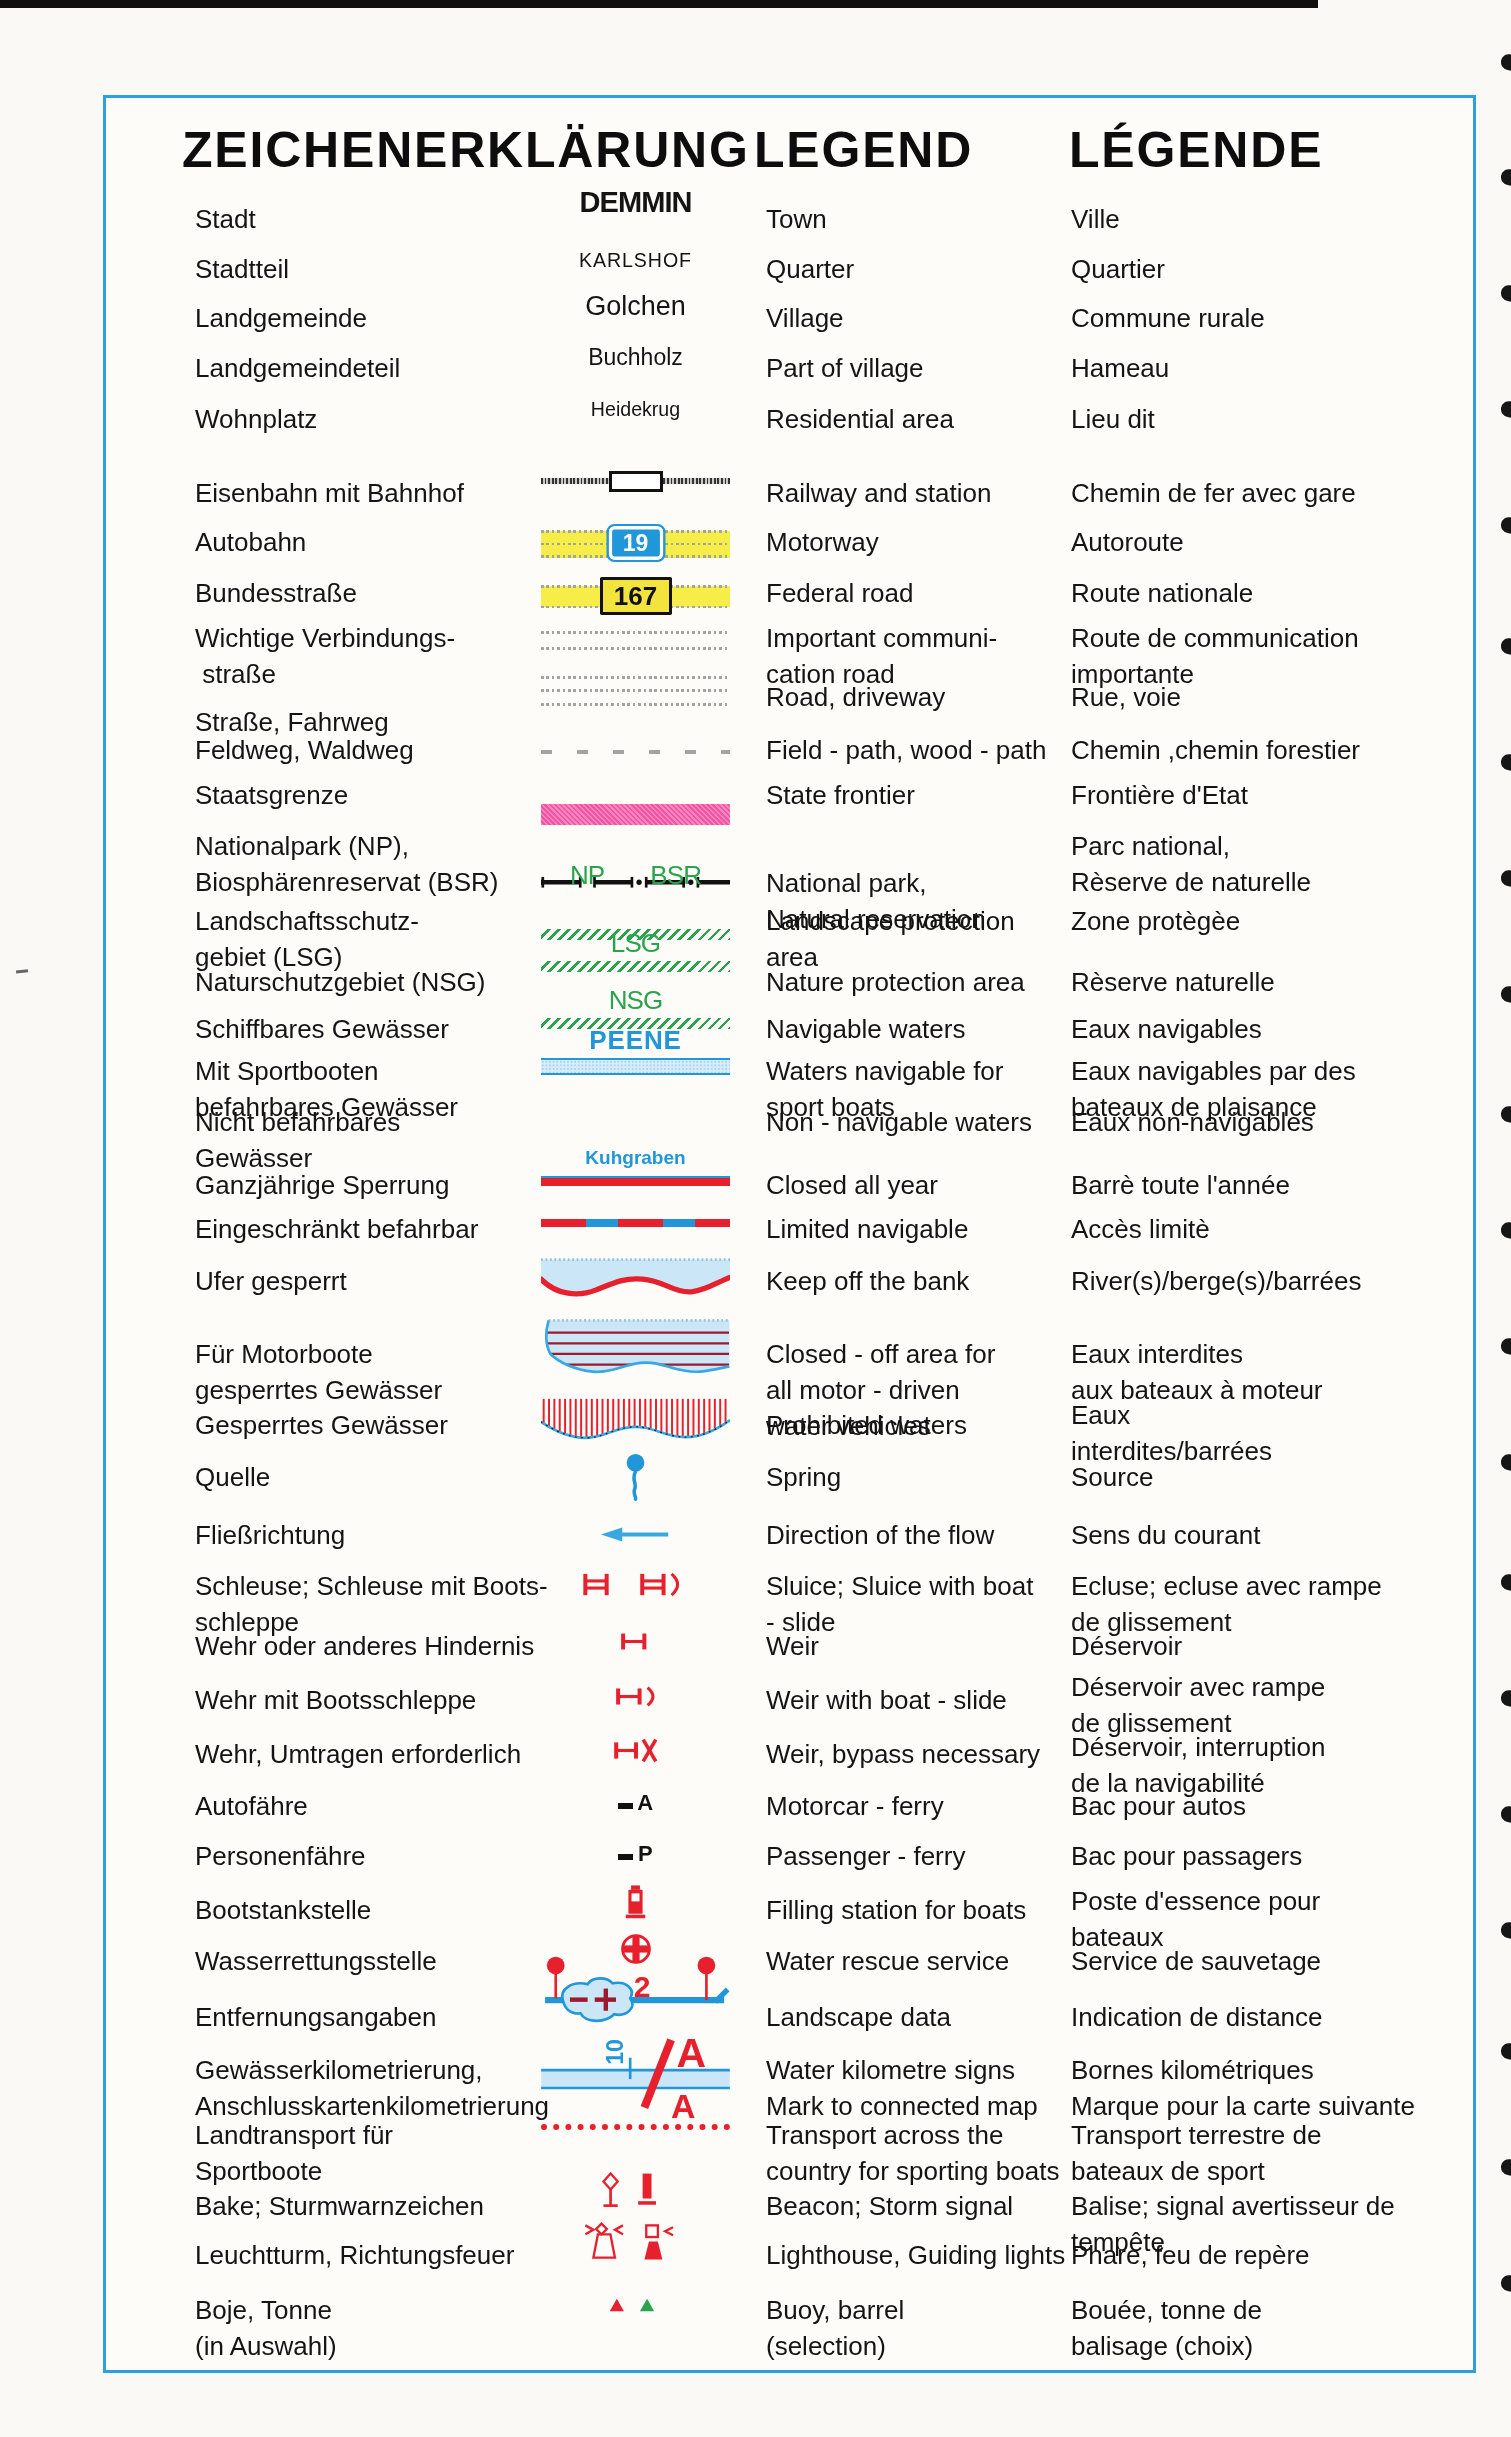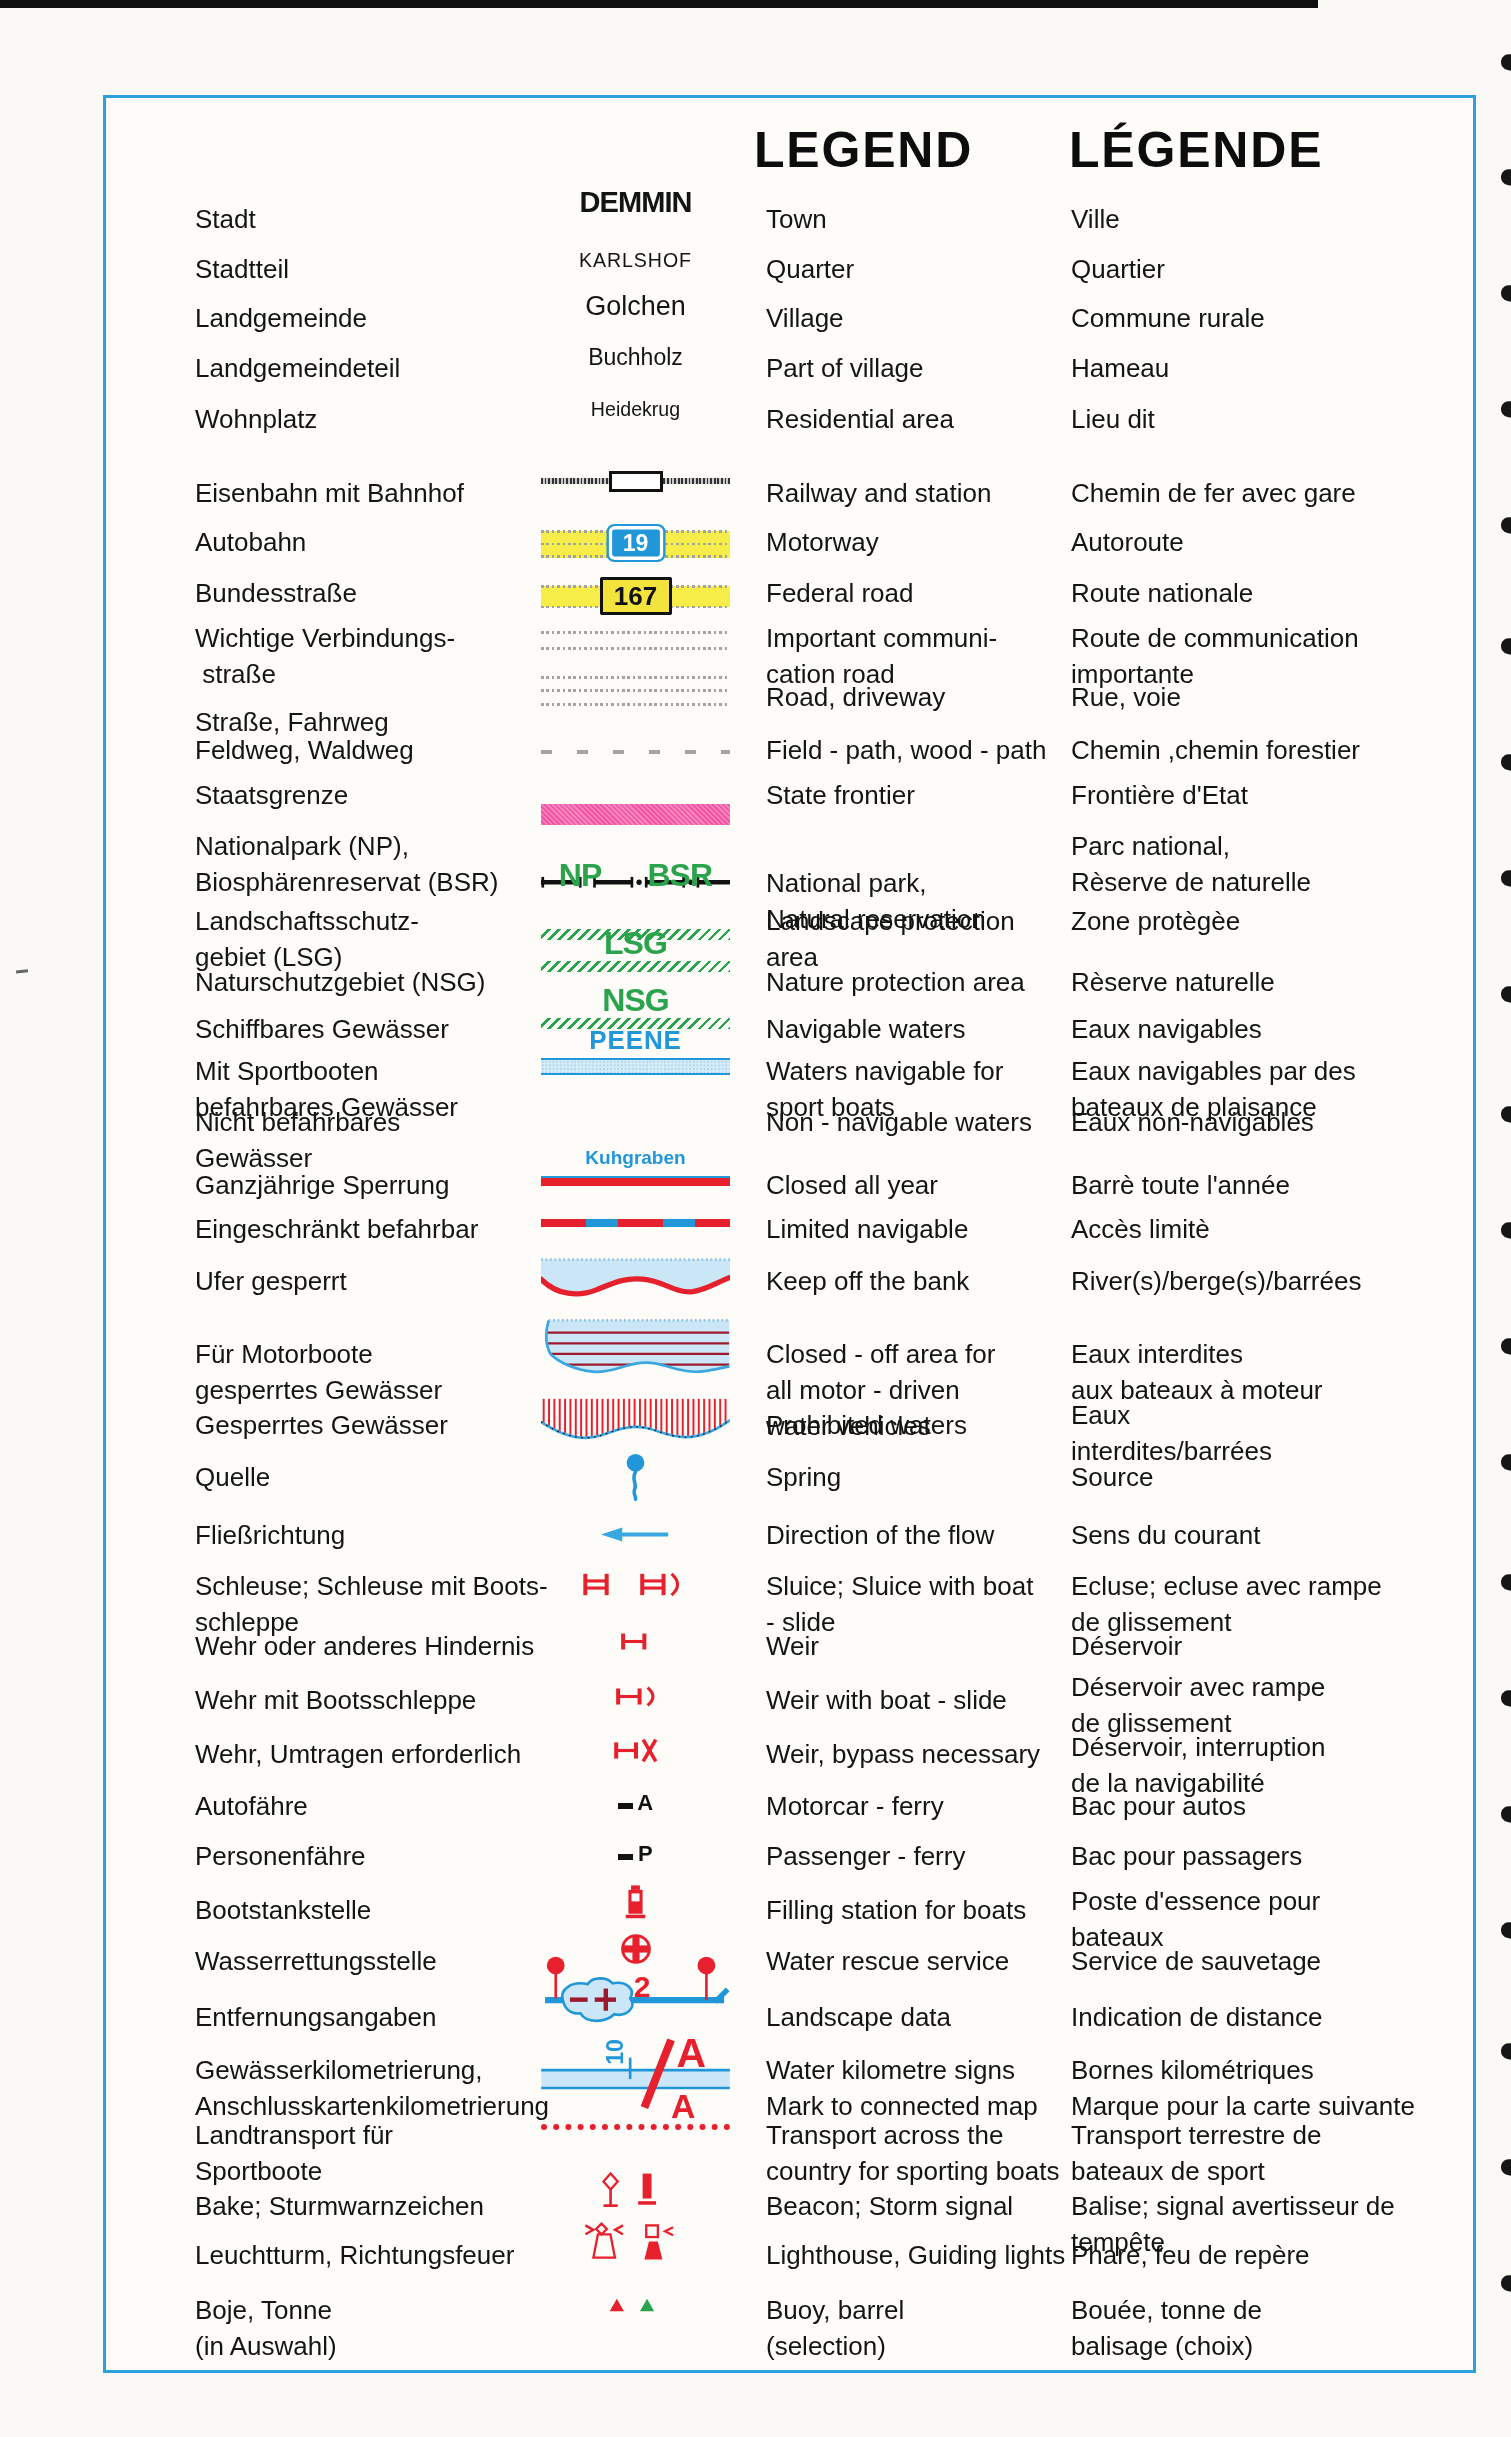--- a/index.html
+++ b/index.html
@@ -25,21 +25,21 @@
   .sym-text{text-align:center;color:#141414;white-space:nowrap;}
   .sym-text.town{font-weight:700;font-size:29px;letter-spacing:-0.9px;}
   .sym-text.quarter{font-size:19.6px;letter-spacing:0.9px;}
   .sym-text.village{font-size:27px;}
   .sym-text.part{font-size:23px;}
   .sym-text.residential{font-size:19.6px;}
   .water-name{color:var(--blue);font-weight:700;text-align:center;white-space:nowrap;}
   .wn-big{font-size:26px;letter-spacing:0.9px;}
   .wn-med{font-size:19.6px;}
   .wn-small{font-size:19px;}
-  .green-label{color:var(--green);font-weight:700;font-size:32px;letter-spacing:-0.9px;}
+  .green-label{color:var(--green);font-weight:400;font-size:26px;letter-spacing:-0.9px;}
   .hatch{width:189px;height:10.7px;background:repeating-linear-gradient(135deg,transparent 0 4.5px,var(--green) 4.5px 7.1px);}
   .np-labels{width:189px;display:flex;justify-content:center;gap:46px;}
   
   .sym-railway{position:relative;width:189px;height:19.6px;}
   .rail-line{position:absolute;left:0;right:0;top:7.1px;height:6.2px;background:repeating-linear-gradient(90deg,#333 0 1.8px,#c9c9c9 1.8px 3.6px);}
   .rail-station{position:absolute;left:68px;top:0;width:48px;height:15px;background:#fff;border:3.1px solid #111;}
   
   .sym-motorway{position:relative;width:189px;height:41px;}
   .mw-band{position:absolute;top:7.1px;height:27px;left:0;right:0;background:var(--yellow);}
   .dotrow{position:absolute;left:0;right:0;height:2.7px;background:repeating-linear-gradient(90deg,var(--gray) 0 2.7px,transparent 2.7px 5.4px);}
@@ -76,20 +76,21 @@
   .edge-mark{position:absolute;right:-4.5px;width:14.3px;height:16px;background:#161616;border-radius:8px 1.8px 1.8px 8px;transform:rotate(10deg);}
   .left-dash{position:absolute;left:16px;top:970px;width:11.6px;height:2.7px;background:#666;transform:rotate(-6deg);}
 </style>
 </head>
 <body>
 
 <div id="page">
   <div id="topbar"></div>
   <div class="left-dash"></div>
   <div id="frame">
+    <div class="header header-de">ZEICHENERKLÄRUNG</div>
     <div class="header header-en">LEGEND</div>
     <div class="header header-fr">LÉGENDE</div>
   <div class="cell de" style="top: 103px;">Stadt</div>
       <div class="cell en" style="top: 103px;">Town</div>
       <div class="cell fr" style="top: 103px;">Ville</div>
       <div class="cell sym" style="top: 86px;"><div class="sym-text town">DEMMIN</div></div>
       <div class="cell de" style="top: 153px;">Stadtteil</div>
       <div class="cell en" style="top: 153px;">Quarter</div>
       <div class="cell fr" style="top: 153px;">Quartier</div>
       <div class="cell sym" style="top: 144px;"><div class="sym-text quarter">KARLSHOF</div></div>

